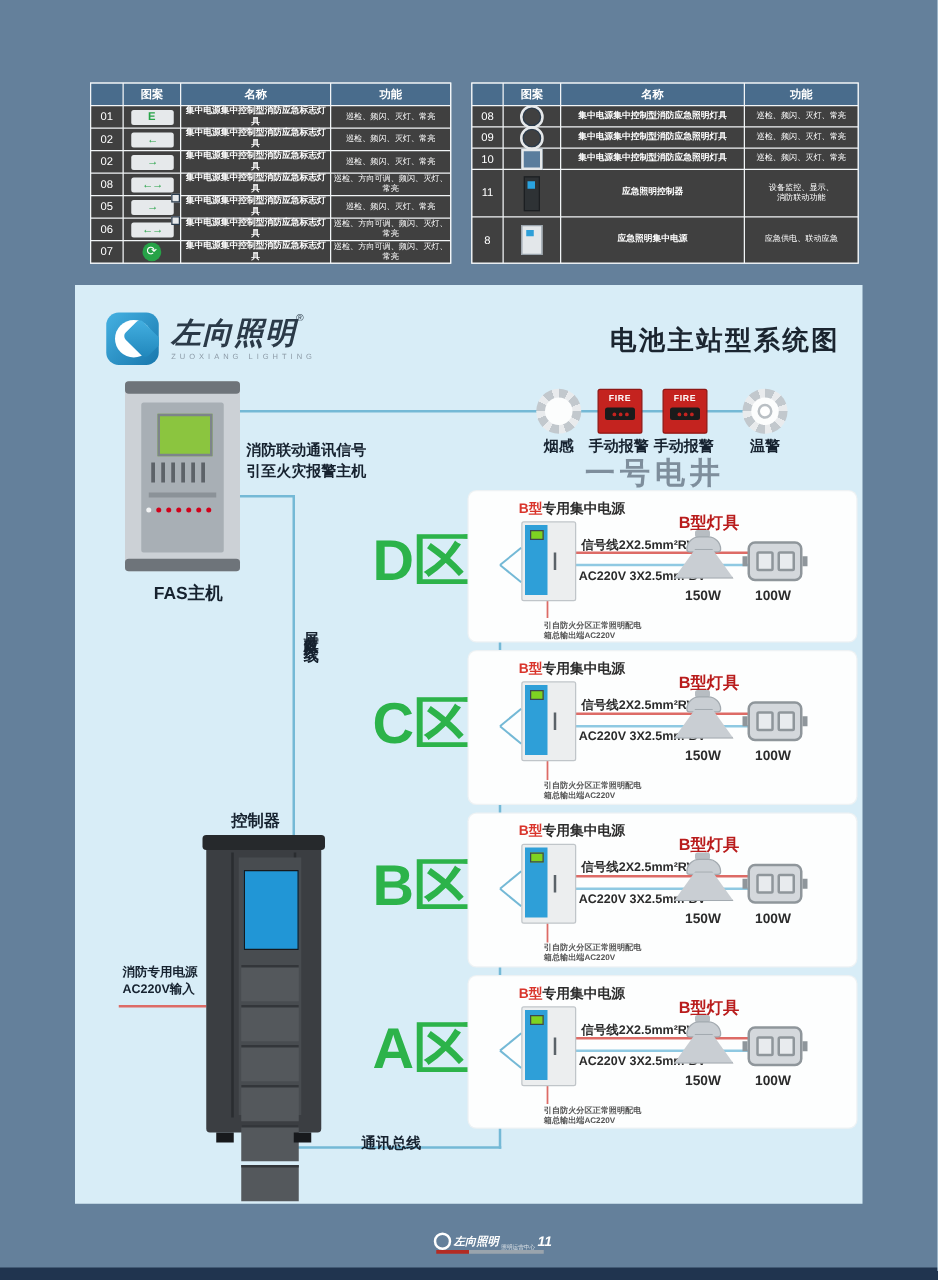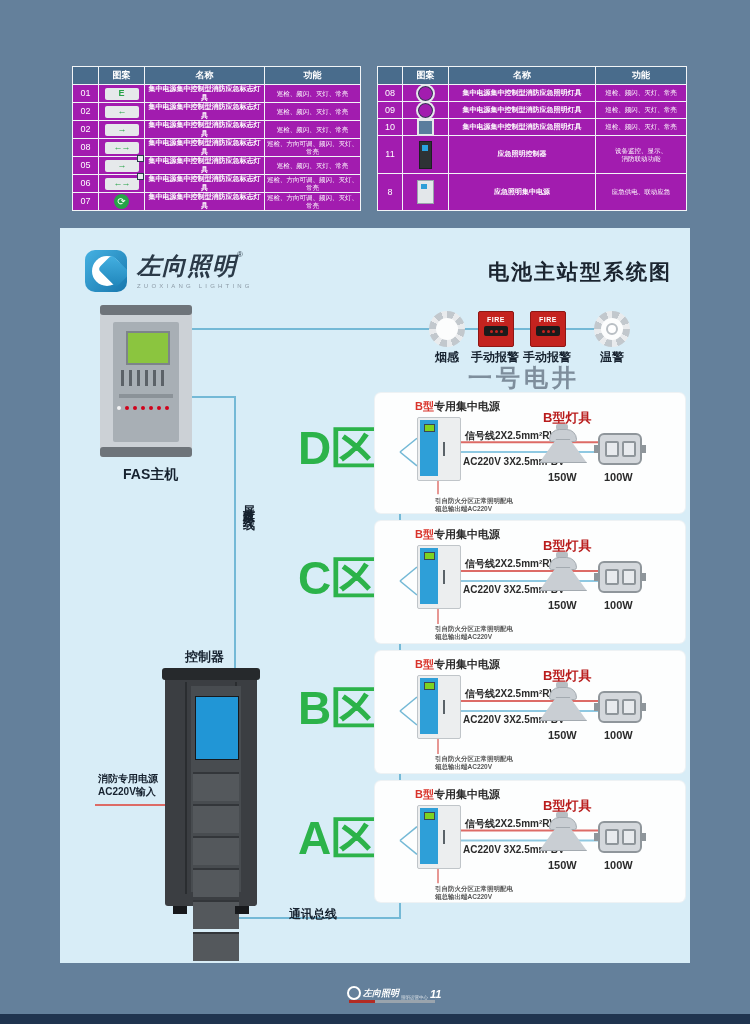--- a/index.html
+++ b/index.html
@@ -2,21 +2,21 @@
 <html><head>
 <meta charset="utf-8">
 <style>
   html,body{margin:0;padding:0;}
   body{width:750px;height:1024px;position:relative;background:#64809b;
        font-family:"Liberation Sans","DejaVu Sans",sans-serif;overflow:hidden;}
   .abs{position:absolute;}
   
   .ltable{display:grid;gap:1px;background:#f2f5f7;border:1px solid #f2f5f7;}
   .ltable .cell{display:flex;align-items:center;justify-content:center;color:#fff;
-                background:#a21caf;text-align:center;line-height:1.15;}
+                background:#404040;text-align:center;line-height:1.15;}
   .ltable .hcell{background:#496c8c;font-weight:bold;font-size:9px;}
   .ltable .no{font-size:9px;}
   .ltable .name{font-size:7px;font-weight:bold;padding:0 2px;}
   .ltable .func{font-size:6.5px;white-space:pre-line;padding:0 2px;}
   .pill{width:34px;height:12px;background:#e6e9eb;border-radius:2px;color:#27a348;
         font-size:9px;font-weight:bold;display:flex;align-items:center;justify-content:center;
         position:relative;letter-spacing:-1px;}
   .pill .cornersq{position:absolute;right:-5px;top:-5px;width:5px;height:5px;
         background:#e6e9eb;border:1px solid #2a3b4c;}
   .evac{width:15px;height:15px;border-radius:50%;background:#27a348;color:#fff;
@@ -246,20 +246,22 @@
           <i></i>
           <i></i>
           <i></i>
           <i></i>
           <i></i>
           <i></i>
         </div>
     </div>
   </div>
   <div class="abs dlabel" style="left:63px;top:238px;font-size:14px;">FAS主机</div>
+  <div class="abs note" style="left:137px;top:124px;">消防联动通讯信号
+引至火灾报警主机</div>
 
   <div class="ring" style="left:369px;top:83px;">
       <div class="c"></div>
     </div>
   <div class="firebox" style="left:418px;top:83px;">
     <div class="ftxt">FIRE</div>
     <div class="slot">
         <i></i>
         <i></i>
         <i></i>

